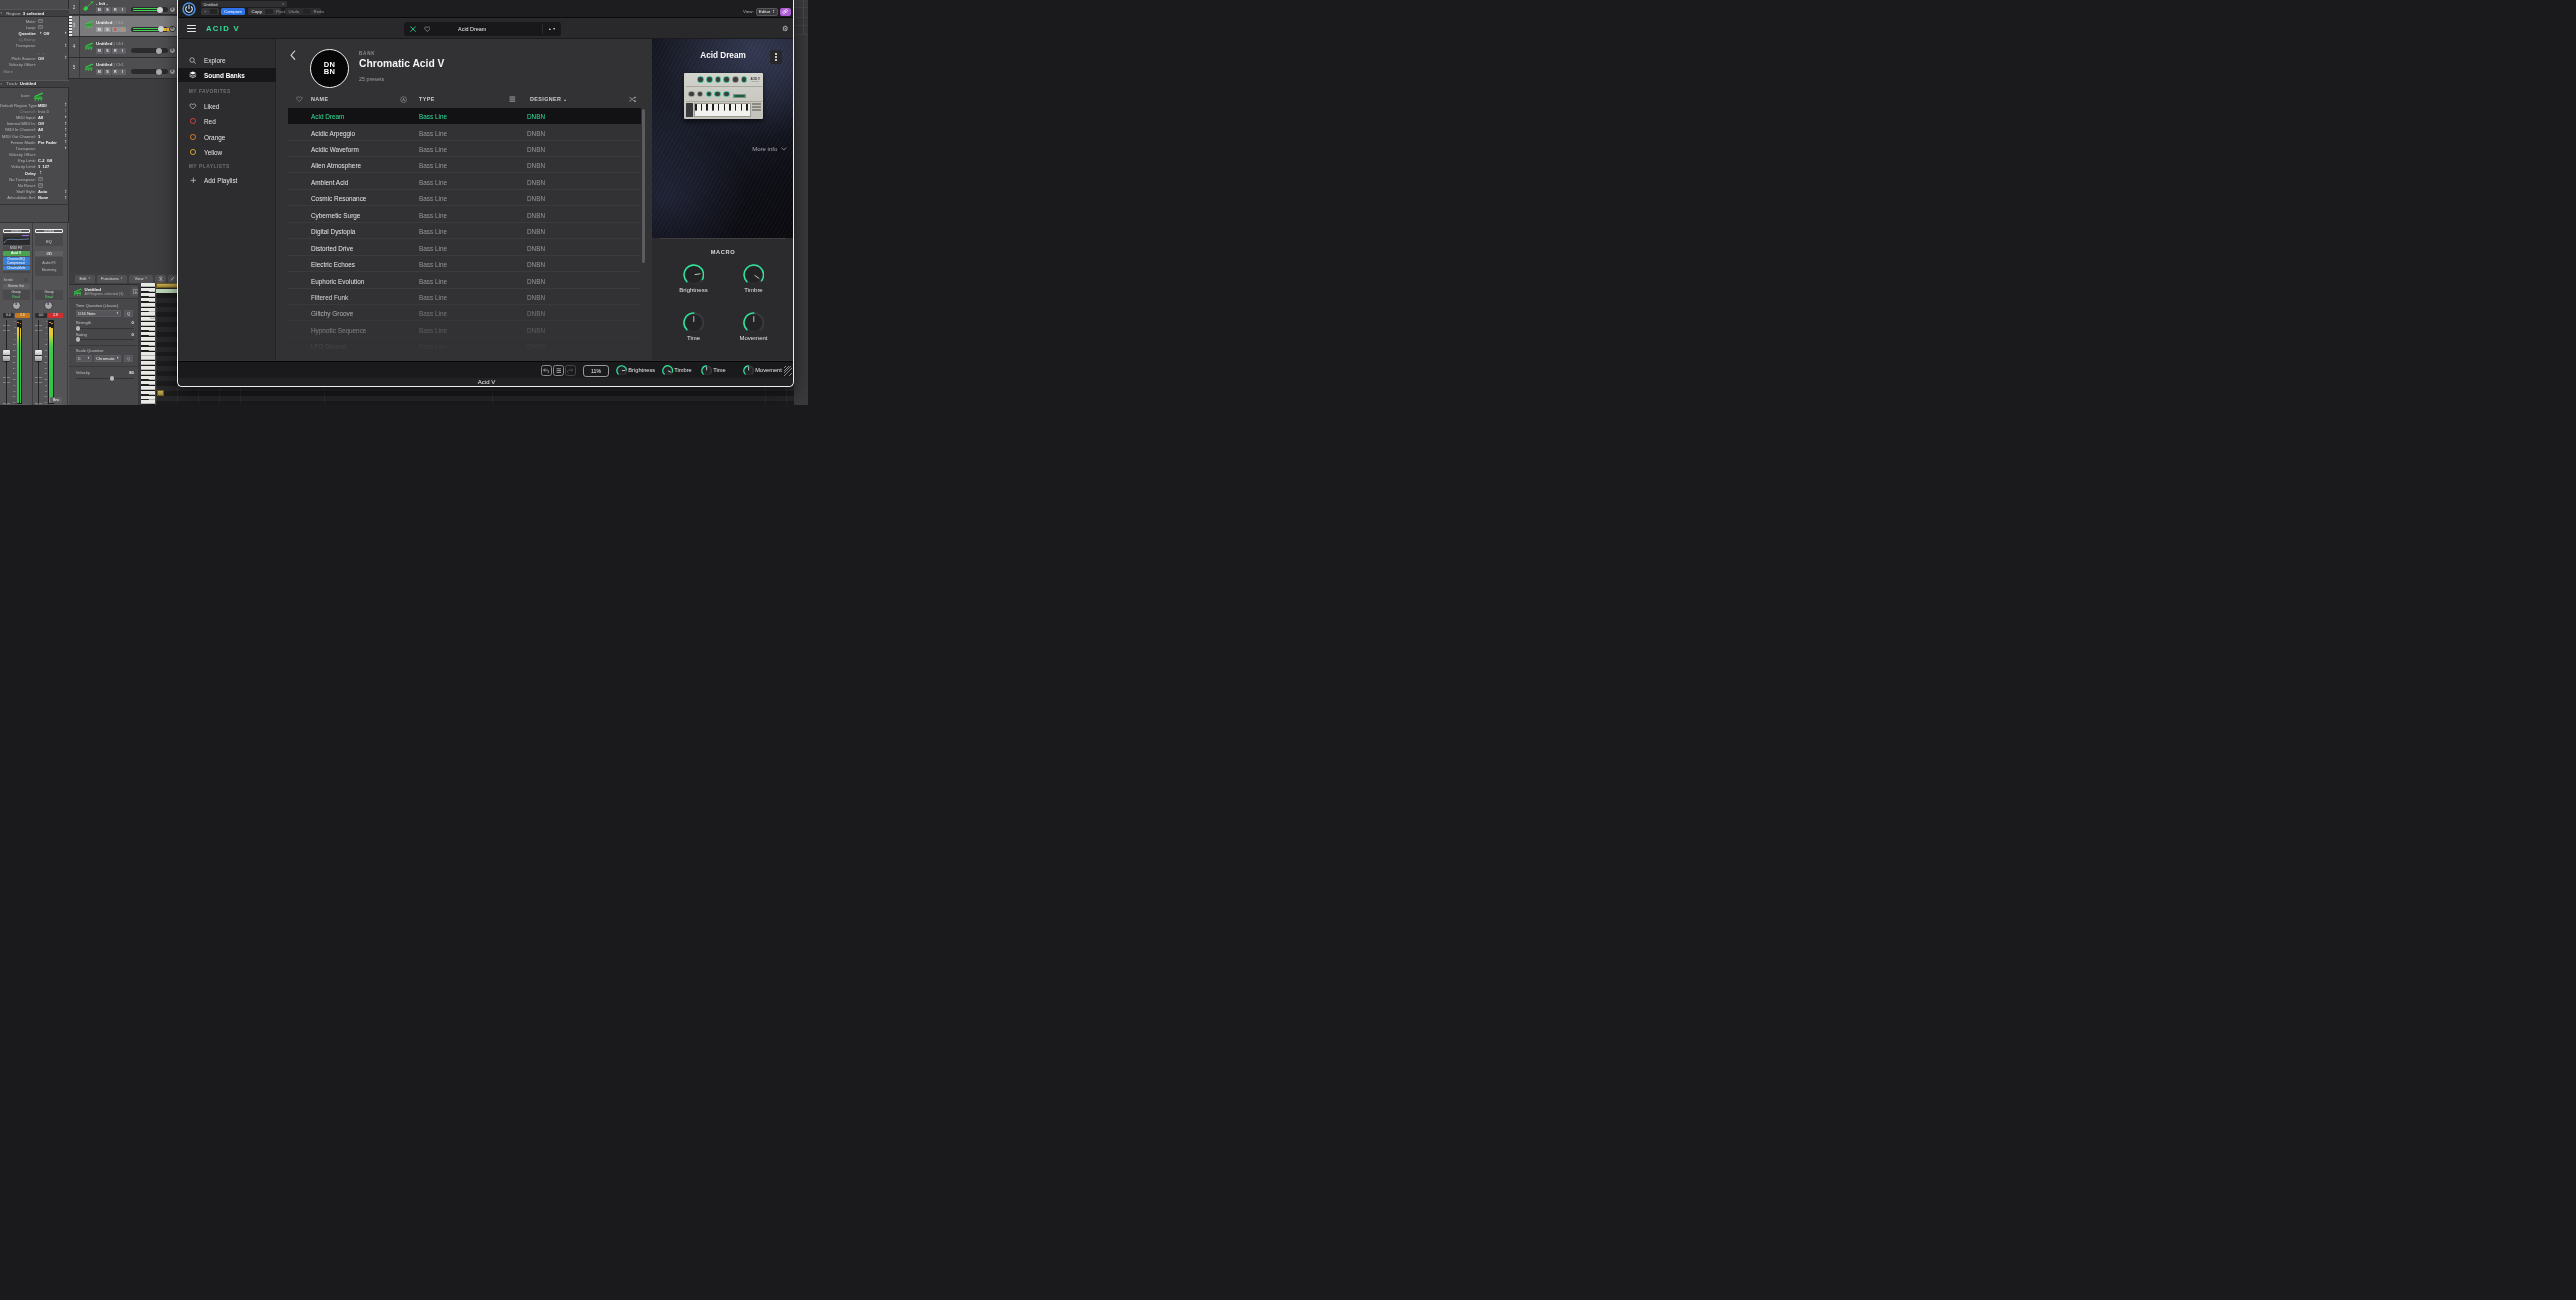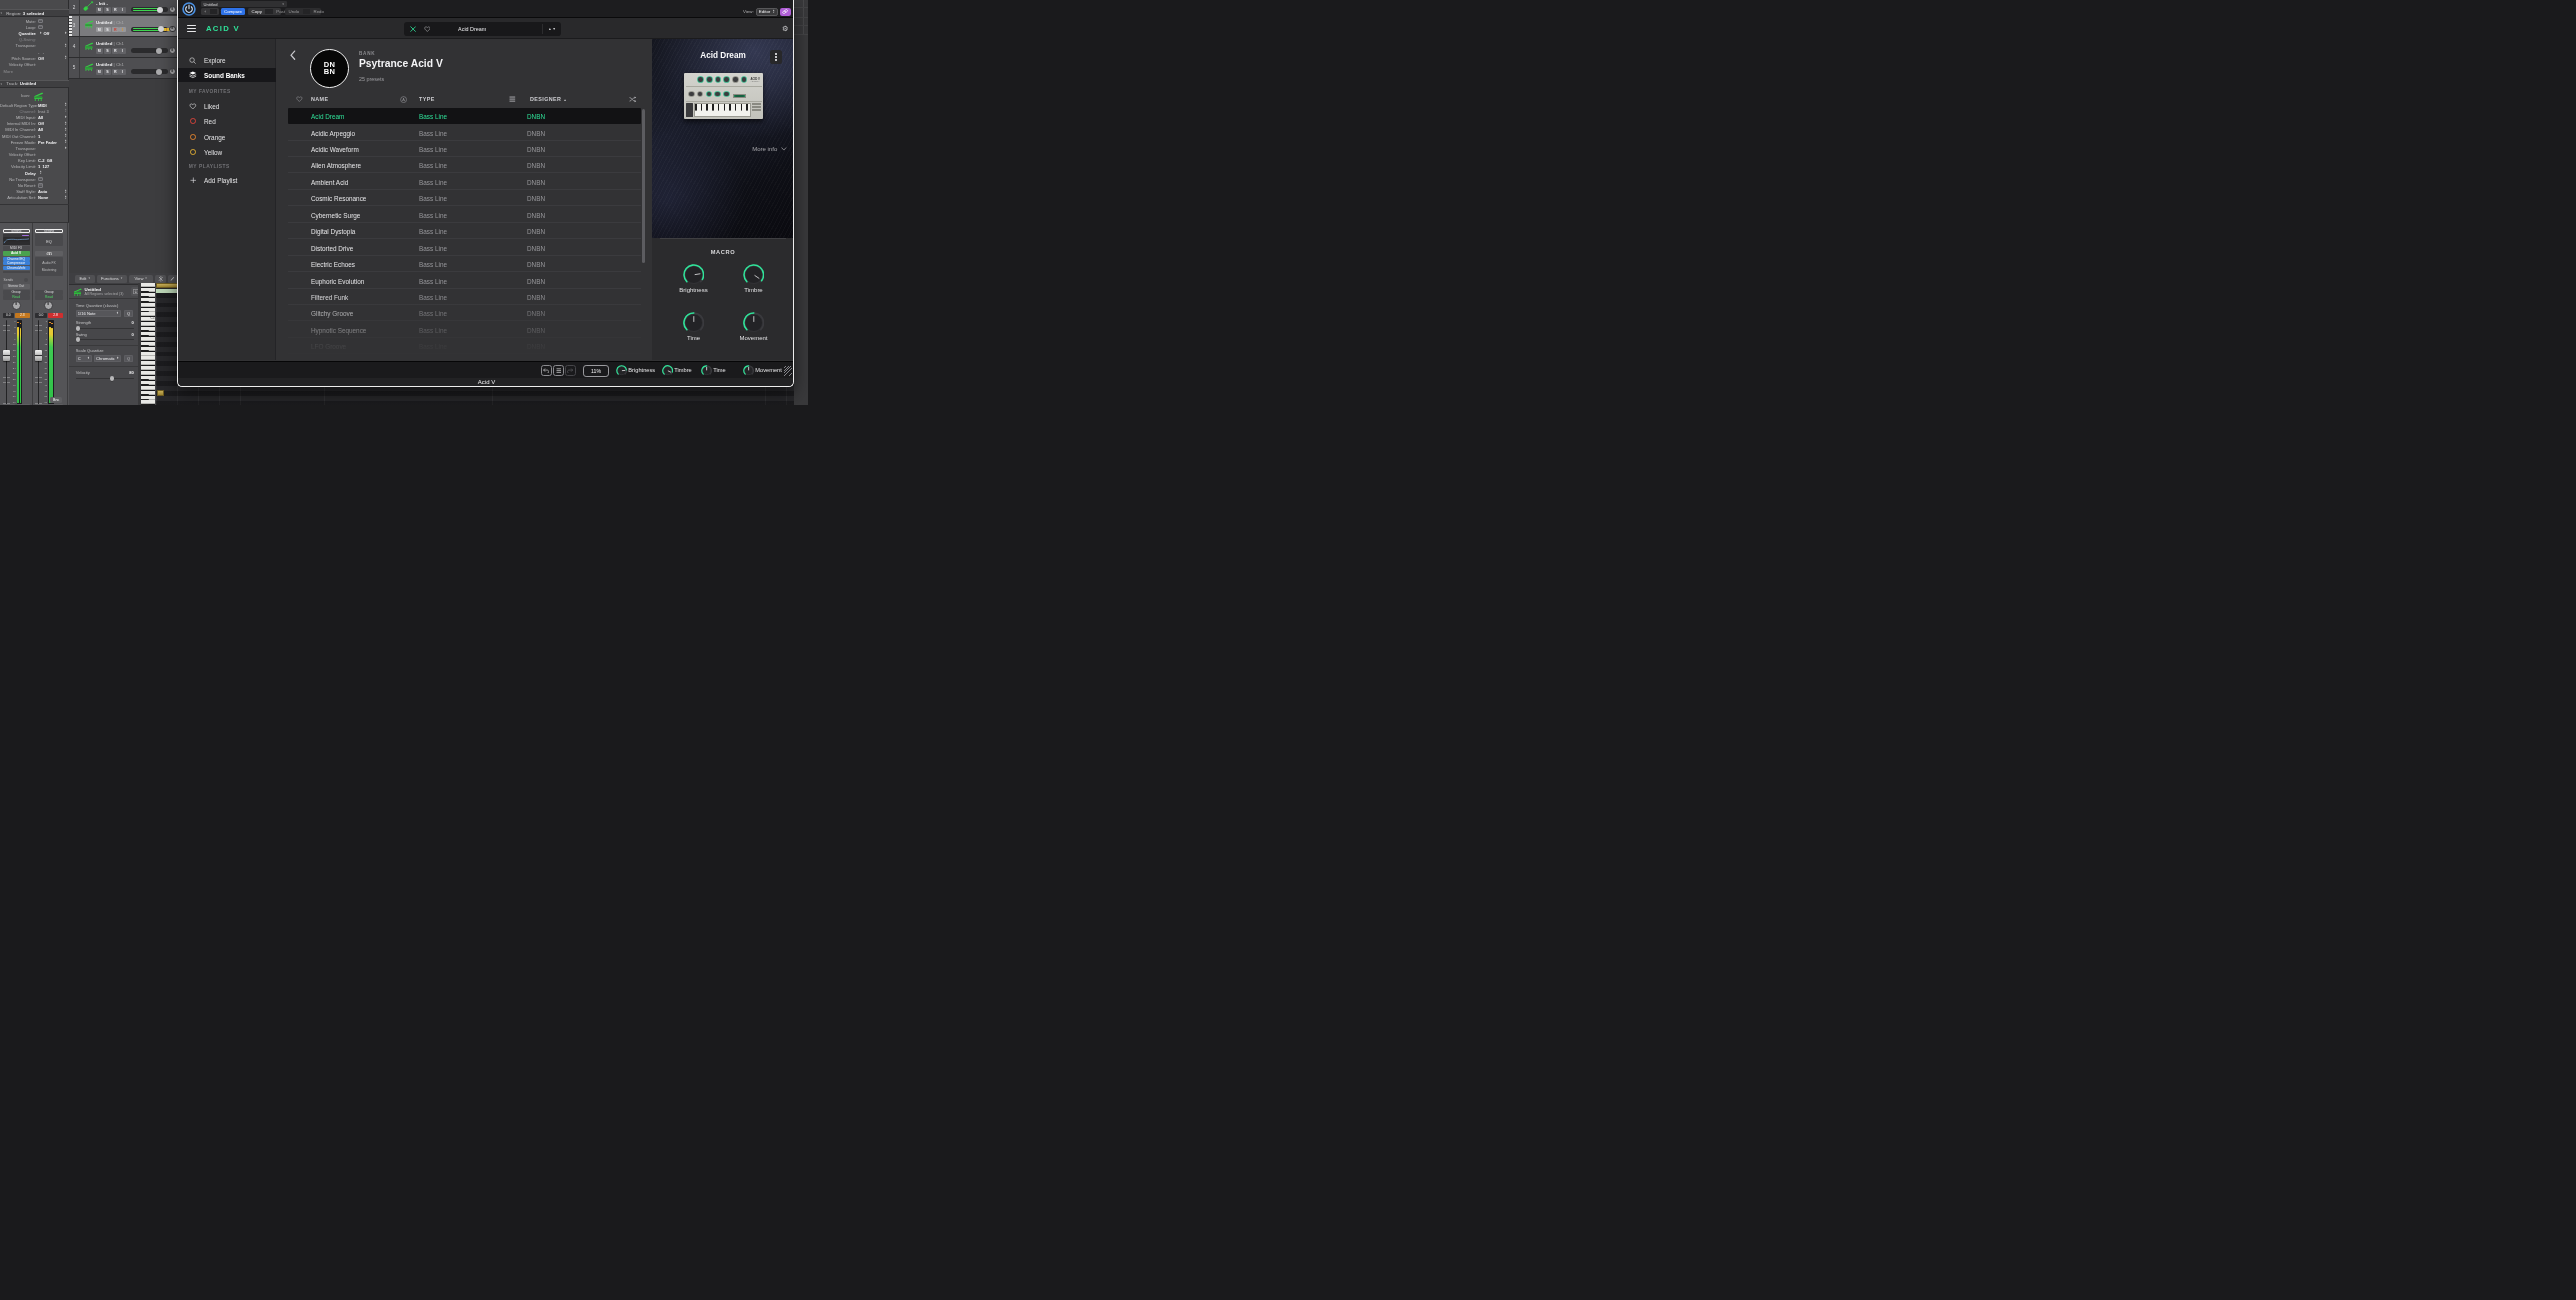--- a/index.html
+++ b/index.html
@@ -903,21 +903,21 @@
     <div id="backbtn">
       <svg width="7.2" height="10.3" viewBox="0 0 14 20">
           <path d="M11 2 L4 10 L11 18" fill="none" stroke="#c9c9cd" stroke-width="2.4" stroke-linecap="round"></path>
         </svg>
     </div>
     <div id="banklogo">
       <span>DN</span>
       <span>BN</span>
     </div>
     <div id="banklabel">BANK</div>
-    <div id="banktitle">Psytrance Acid V</div>
+    <div id="banktitle">Chromatic Acid V</div>
     <div id="bankcount">25 presets</div>
 
     <span class="colicon" style="left:118px">
       <svg width="6.7" height="6.2" viewBox="0 0 13 12">
           <path d="M6.5 10.5 C2 7.2 1 5 1.5 3.2 2 1.6 4.5 0.8 6.5 3 8.5 0.8 11 1.6 11.5 3.2 12 5 11 7.2 6.5 10.5 Z" fill="none" stroke="#9a9a9e" stroke-width="1.1"></path>
         </svg>
     </span>
     <div class="colhdr" style="left:133px"><span>NAME</span></div>
     <span class="colicon" style="left:222px">
       <svg width="7.2" height="7.2" viewBox="0 0 14 14">

